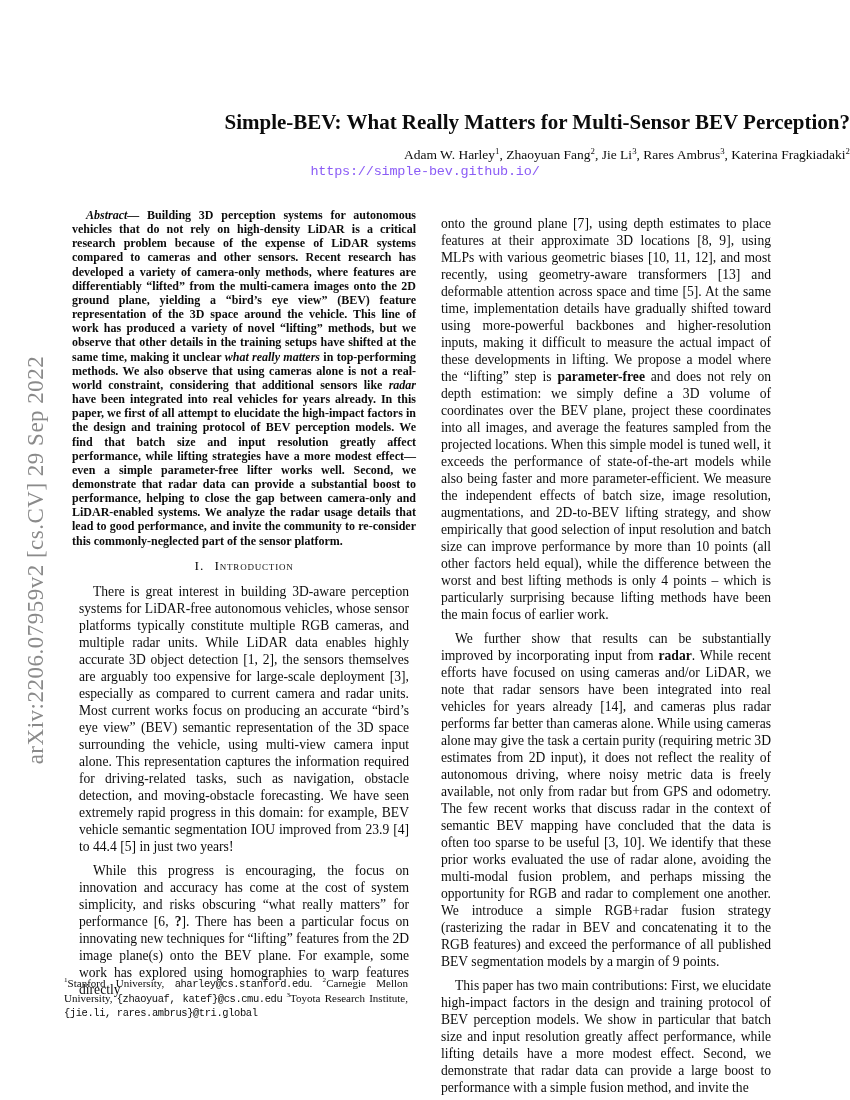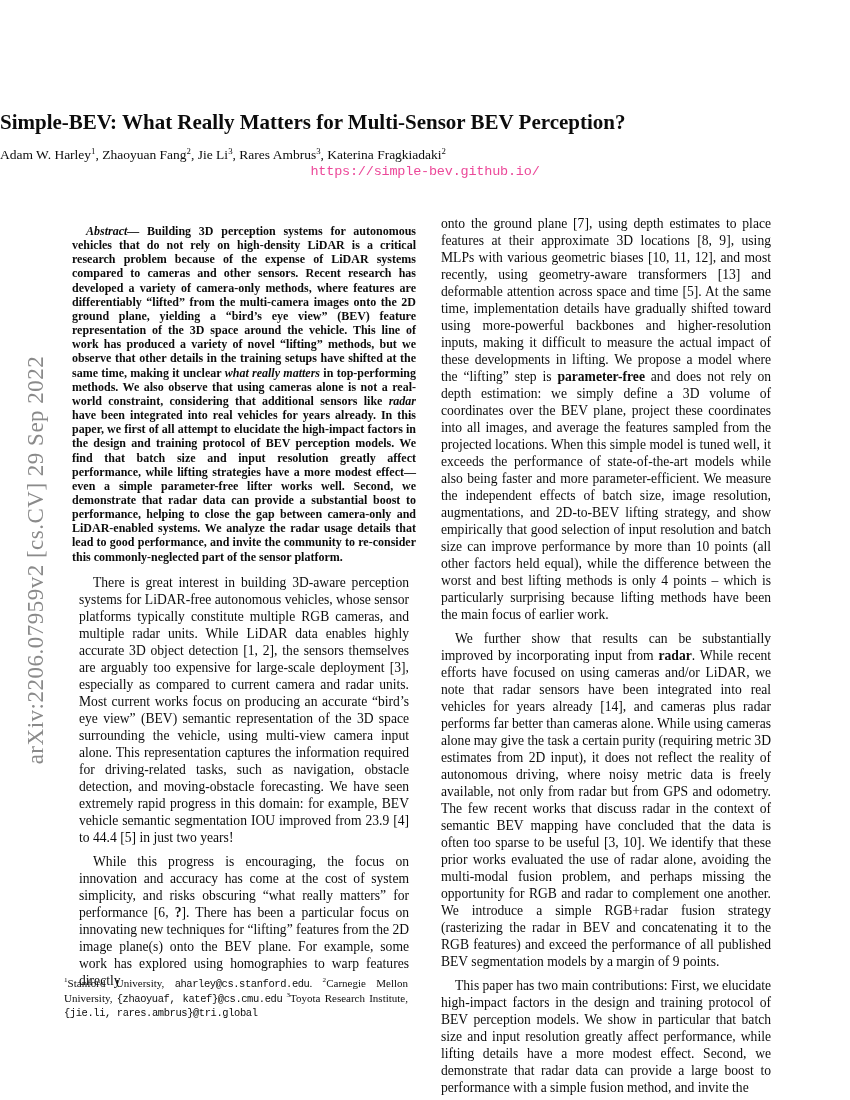--- a/index.html
+++ b/index.html
@@ -6,40 +6,40 @@
   body{width:850px;height:1100px;position:relative;overflow:hidden;
        font-family:"Liberation Serif", serif;color:#0c0c0c;}
 
   .watermark{
     position:absolute;left:36px;top:560px;
     transform:translate(-50%,-50%) rotate(-90deg);
     white-space:nowrap;font-size:23px;color:#8a8a8a;letter-spacing:0.5px;
   }
 
   .paper-title{
-    position:absolute;top:96px;left:0;width:850px;text-align:left;
+    position:absolute;top:96px;left:0;width:850px;text-align:right;
     font-size:21px;font-weight:bold;
   }
   .byline{
-    position:absolute;top:147px;left:0;width:850px;text-align:left;
+    position:absolute;top:147px;left:0;width:850px;text-align:right;
     font-size:13.5px;
   }
   .paper-link{
     position:absolute;top:164px;left:0;width:850px;text-align:center;
     font-family:"Liberation Mono", monospace;font-size:13.5px;
     color:#ee5fa3;text-decoration:none;cursor:pointer;letter-spacing:-0.2px;
   }
 
   .col{position:absolute;top:208px;width:344px;text-align:justify;}
   .col-left{left:72px;}
   .col-right{left:434px;}
 
   .abstract{
     font-size:12px;line-height:14.15px;font-weight:bold;
-    text-indent:14px;margin:16px 0 10px 0;
+    text-indent:14px;margin:0 0 10px 0;
   }
   .sec-heading{
     text-align:center;font-size:13.5px;margin:2px 0 9px 0;
   }
   .sec-num{letter-spacing:1px;}
   .sec-title{font-variant:small-caps;letter-spacing:0.8px;}
 
   .para{
     font-size:13.6px;line-height:17px;margin:7px;text-indent:14px;
   }
@@ -58,24 +58,29 @@
 </style>
 </head>
 <body>
 
 <div class="watermark" style="color: rgb(138, 138, 138);">arXiv:2206.07959v2  [cs.CV]  29 Sep 2022</div>
 
 <h1 class="paper-title">Simple-BEV: What Really Matters for Multi-Sensor BEV Perception?</h1>
 
 <div class="byline"><span>Adam W. Harley</span><sup>1</sup><span>, Zhaoyuan Fang</span><sup>2</sup><span>, Jie Li</span><sup>3</sup><span>, Rares Ambrus</span><sup>3</sup><span>, Katerina Fragkiadaki</span><sup>2</sup></div>
 
-<a class="paper-link" style="color: #ec4899;">https://simple-bev.github.io/</a>
+<a class="paper-link" style="color: #8b5cf6;">https://simple-bev.github.io/</a>
 
 <div class="col col-left">
   <p class="abstract"><span class="seg-bi">Abstract— </span><span class="seg-b">Building 3D perception systems for autonomous vehicles that do not rely on high-density LiDAR is a critical research problem because of the expense of LiDAR systems compared to cameras and other sensors. Recent research has developed a variety of camera-only methods, where features are differentiably “lifted” from the multi-camera images onto the 2D ground plane, yielding a “bird’s eye view” (BEV) feature representation of the 3D space around the vehicle. This line of work has produced a variety of novel “lifting” methods, but we observe that other details in the training setups have shifted at the same time, making it unclear </span><span class="seg-bi">what really matters</span><span class="seg-b"> in top-performing methods. We also observe that using cameras alone is not a real-world constraint, considering that additional sensors like </span><span class="seg-bi">radar</span><span class="seg-b"> have been integrated into real vehicles for years already. In this paper, we first of all attempt to elucidate the high-impact factors in the design and training protocol of BEV perception models. We find that batch size and input resolution greatly affect performance, while lifting strategies have a more modest effect—even a simple parameter-free lifter works well. Second, we demonstrate that radar data can provide a substantial boost to performance, helping to close the gap between camera-only and LiDAR-enabled systems. We analyze the radar usage details that lead to good performance, and invite the community to re-consider this commonly-neglected part of the sensor platform.</span></p>
+  <div class="sec-heading">
+    <span class="sec-num">I.</span>
+    <span>&nbsp;</span>
+    <span class="sec-title">Introduction</span>
+  </div>
   <p class="para"><span>There is great interest in building 3D-aware perception systems for </span><span class="seg-i">LiDAR-free</span><span> autonomous vehicles, whose sensor platforms typically constitute multiple RGB cameras, and multiple radar units. While LiDAR data enables highly accurate 3D object detection [1, 2], the sensors themselves are arguably too expensive for large-scale deployment [3], especially as compared to current camera and radar units. Most current works focus on producing an accurate “bird’s eye view” (BEV) semantic representation of the 3D space surrounding the vehicle, using multi-view camera input alone. This representation captures the information required for driving-related tasks, such as navigation, obstacle detection, and moving-obstacle forecasting. We have seen extremely rapid progress in this domain: for example, BEV vehicle semantic segmentation IOU improved from 23.9 [4] to 44.4 [5] in just two years!</span></p>
   <p class="para"><span>While this progress is encouraging, the focus on innovation and accuracy has come at the cost of system simplicity, and risks obscuring “what really matters” for performance [6, </span><span class="seg-b">?</span><span>]. There has been a particular focus on innovating new techniques for “lifting” features from the 2D image plane(s) onto the BEV plane. For example, some work has explored using homographies to warp features directly</span></p>
 </div>
 
 <div class="col col-right">
   <p class="para no-indent"><span>onto the ground plane [7], using depth estimates to place features at their approximate 3D locations [8, 9], using MLPs with various geometric biases [10, 11, 12], and most recently, using geometry-aware transformers [13] and deformable attention across space and time [5]. At the same time, implementation details have gradually shifted toward using more-powerful backbones and higher-resolution inputs, making it difficult to measure the actual impact of these developments in lifting. We propose a model where the “lifting” step is </span><span class="seg-b">parameter-free</span><span> and does not rely on depth estimation: we simply define a 3D volume of coordinates over the BEV plane, project these coordinates into all images, and average the features sampled from the projected locations. When this simple model is tuned well, it exceeds the performance of state-of-the-art models while also being faster and more parameter-efficient. We measure the independent effects of batch size, image resolution, augmentations, and 2D-to-BEV lifting strategy, and show empirically that good selection of input resolution and batch size can improve performance by more than 10 points (all other factors held equal), while the difference between the worst and best lifting methods is only 4 points – which is particularly surprising because lifting methods have been the main focus of earlier work.</span></p>
   <p class="para"><span>We further show that results can be substantially improved by incorporating input from </span><span class="seg-b">radar</span><span>. While recent efforts have focused on using cameras and/or LiDAR, we note that radar sensors have been integrated into real vehicles for years already [14], and </span><span class="seg-i">cameras plus radar</span><span> performs far better than cameras alone. While using cameras alone may give the task a certain purity (requiring metric 3D estimates from 2D input), it does not reflect the reality of autonomous driving, where noisy metric data is freely available, not only from radar but from GPS and odometry. The few recent works that discuss radar in the context of semantic BEV mapping have concluded that the data is often too sparse to be useful [3, 10]. We identify that these prior works evaluated the use of </span><span class="seg-i">radar alone</span><span>, avoiding the multi-modal fusion problem, and perhaps missing the opportunity for RGB and radar to complement one another. We introduce a simple RGB+radar fusion strategy (rasterizing the radar in BEV and concatenating it to the RGB features) and exceed the performance of all published BEV segmentation models by a margin of 9 points.</span></p>
   <p class="para"><span>This paper has two main contributions: First, we elucidate high-impact factors in the design and training protocol of BEV perception models. We show in particular that batch size and input resolution greatly affect performance, while lifting details have a more modest effect. Second, we demonstrate that radar data can provide a large boost to performance with a simple fusion method, and invite the</span></p>
 </div>
 

